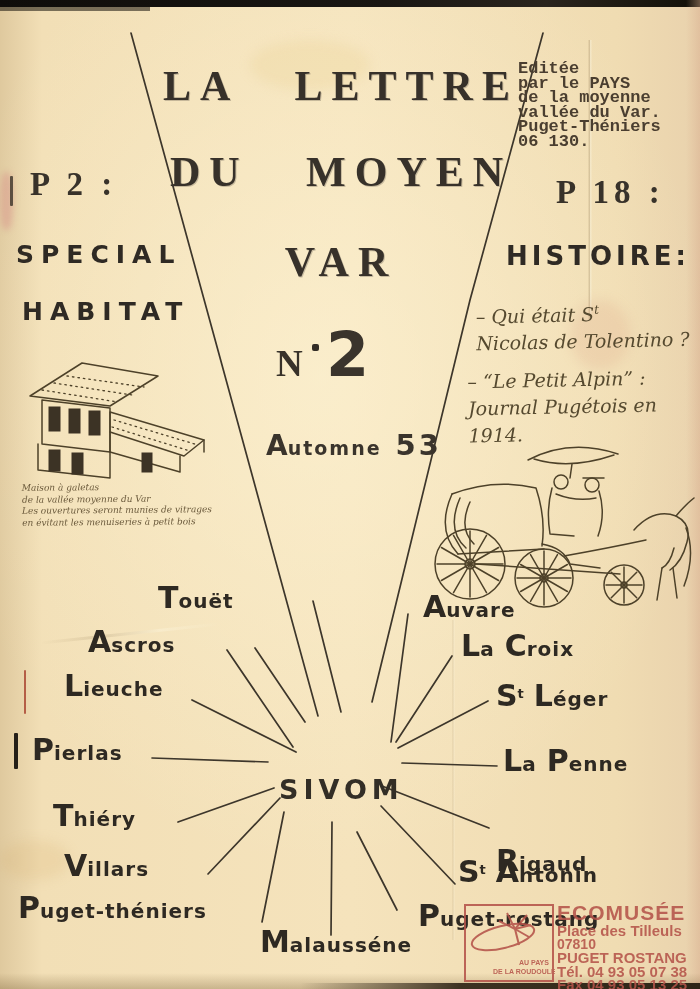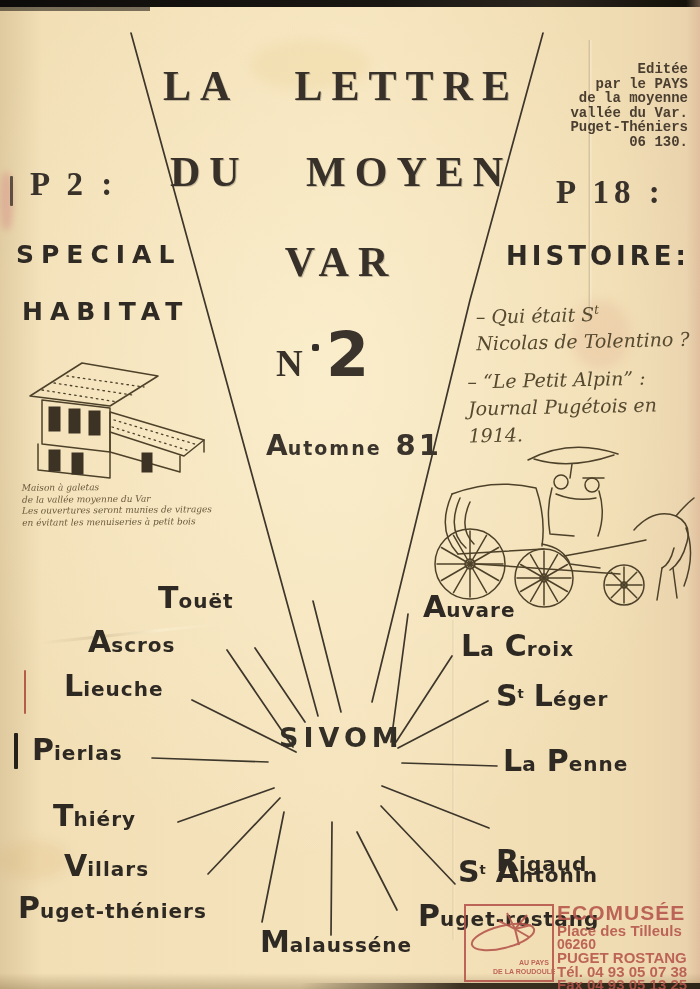--- a/index.html
+++ b/index.html
@@ -28,22 +28,22 @@
   .issue-n{font-size:37px;}
   .issue-dot{width:7px;height:7px;background:#332e27;border-radius:2px;}
   .issue-2{font-family:"DejaVu Sans",sans-serif;font-weight:bold;font-size:62px;line-height:50px;color:#3a342c;}
   .season{font-family:"DejaVu Sans",sans-serif;font-weight:bold;color:#3a342c;}
   .season .init{font-size:28px;}
   .season .rest{font-size:19px;letter-spacing:2px;}
   .season .year{font-size:29px;letter-spacing:3px;margin-left:14px;}
   
   .pageref{font-size:33px;letter-spacing:5px;}
   .feat{font-family:"DejaVu Sans",sans-serif;font-weight:bold;font-size:25px;letter-spacing:7px;color:#2f2a24;}
-  .typew{font-family:"Liberation Mono",monospace;font-weight:bold;font-size:14px;line-height:14.5px;
-         color:#4a3e30;text-align:right;width:170px;}
+  .typew{font-family:"Liberation Mono",monospace;font-weight:bold;font-size:17px;line-height:14.5px;
+         color:#4a3e30;text-align:left;width:170px;}
   .hand{font-family:"DejaVu Serif",serif;font-style:italic;color:#55492f;}
   .note{font-size:19px;line-height:27px;transform:rotate(-1.2deg);}
   .note .sup{font-size:12px;vertical-align:super;}
   .caption{font-size:9px;line-height:11.5px;color:#6b5a3c;transform:rotate(-.5deg);}
   
   #lines-svg{left:0;top:0;pointer-events:none;}
   #lines-svg line,#lines-svg polyline{stroke:#3d362b;stroke-width:1.7;fill:none;stroke-linecap:round;}
   .sivom{font-family:"DejaVu Sans",sans-serif;font-weight:bold;font-size:27px;letter-spacing:5px;color:#332e26;}
   .village{position:absolute;white-space:nowrap;font-family:"DejaVu Sans",sans-serif;font-weight:bold;color:#2e2922;}
   .village .big{font-size:30px;}
@@ -109,21 +109,21 @@
   <div class="abs title-line" style="top:148px;">DU MOYEN</div>
   <div class="abs title-line" style="top:238px;">VAR</div>
 
   <div class="abs" style="left:276px;top:322px;">
     <span class="stencil issue-n" style="position:absolute;left:0;top:20px;">N</span>
     <span class="abs issue-dot" style="left:36px;top:22px;"></span>
     <span class="abs issue-2" style="left:50px;top:8px;">2</span>
   </div>
 
   <div class="abs season" style="left:266px;top:428px;">
-    <span class="init">A</span><span class="rest">utomne</span><span class="year">81</span>
+    <span class="init">A</span><span class="rest">utomne</span><span class="year">53</span>
   </div>
 
   <div class="abs typew" style="left:518px;top:62px;">
     <div>Editée</div>
     <div>par le PAYS</div>
     <div>de la moyenne</div>
     <div>vallée du Var.</div>
     <div>Puget-Théniers</div>
     <div>06 130.</div>
   </div>
@@ -227,21 +227,21 @@
       <line x1="200" y1="149" x2="218.0" y2="149.0"></line>
       <line x1="200" y1="149" x2="212.7" y2="161.7"></line>
       <line x1="200" y1="149" x2="200.0" y2="167.0"></line>
       <line x1="200" y1="149" x2="187.3" y2="161.7"></line>
       <line x1="200" y1="149" x2="182.0" y2="149.0"></line>
       <line x1="200" y1="149" x2="187.3" y2="136.3"></line>
       <line x1="200" y1="149" x2="200.0" y2="131.0"></line>
       <line x1="200" y1="149" x2="212.7" y2="136.3"></line>
     </svg>
 
-  <div class="abs sivom" style="left:279px;top:722px;">SIVOM</div>
+  <div class="abs sivom" style="left:279px;top:774px;">SIVOM</div>
   <div>
       <div class="village" style="left: 158px; top: 580px;"><span class="big">T</span><span class="sm">o</span><span class="sm">u</span><span class="sm">ë</span><span class="sm">t</span></div>
       <div class="village" style="left: 88px; top: 624px;"><span class="big">A</span><span class="sm">s</span><span class="sm">c</span><span class="sm">r</span><span class="sm">o</span><span class="sm">s</span></div>
       <div class="village" style="left: 64px; top: 668px;"><span class="big">L</span><span class="sm">i</span><span class="sm">e</span><span class="sm">u</span><span class="sm">c</span><span class="sm">h</span><span class="sm">e</span></div>
       <div class="village" style="left: 32px; top: 732px;"><span class="big">P</span><span class="sm">i</span><span class="sm">e</span><span class="sm">r</span><span class="sm">l</span><span class="sm">a</span><span class="sm">s</span></div>
       <div class="village" style="left: 53px; top: 798px;"><span class="big">T</span><span class="sm">h</span><span class="sm">i</span><span class="sm">é</span><span class="sm">r</span><span class="sm">y</span></div>
       <div class="village" style="left: 64px; top: 848px;"><span class="big">V</span><span class="sm">i</span><span class="sm">l</span><span class="sm">l</span><span class="sm">a</span><span class="sm">r</span><span class="sm">s</span></div>
       <div class="village" style="left: 18px; top: 890px;"><span class="big">P</span><span class="sm">u</span><span class="sm">g</span><span class="sm">e</span><span class="sm">t</span><span class="sm">-</span><span class="sm">t</span><span class="sm">h</span><span class="sm">é</span><span class="sm">n</span><span class="sm">i</span><span class="sm">e</span><span class="sm">r</span><span class="sm">s</span></div>
       <div class="village" style="left: 260px; top: 924px;"><span class="big">M</span><span class="sm">a</span><span class="sm">l</span><span class="sm">a</span><span class="sm">u</span><span class="sm">s</span><span class="sm">s</span><span class="sm">é</span><span class="sm">n</span><span class="sm">e</span></div>
       <div class="village" style="left: 418px; top: 898px;"><span class="big">P</span><span class="sm">u</span><span class="sm">g</span><span class="sm">e</span><span class="sm">t</span><span class="sm">-</span><span class="sm">r</span><span class="sm">o</span><span class="sm">s</span><span class="sm">t</span><span class="sm">a</span><span class="sm">n</span><span class="sm">g</span></div>
@@ -262,20 +262,20 @@
       <line x1="52" y1="26" x2="66" y2="34"></line>
         <line x1="52" y1="26" x2="44" y2="10"></line>
       <line x1="52" y1="26" x2="36" y2="18"></line>
         <line x1="52" y1="26" x2="56" y2="42"></line>
       <text x="56" y="62" font-size="7">AU PAYS</text>
       <text x="30" y="71" font-size="7">DE LA ROUDOULE</text>
     </svg>
     <div class="abs" style="left:557px;top:902px;width:140px;">
       <div class="stamp-name">ECOMUSÉE</div>
       <div class="stamp-line">Place des Tilleuls</div>
-      <div class="stamp-line b">06260</div>
+      <div class="stamp-line b">07810</div>
       <div class="stamp-line">PUGET ROSTANG</div>
       <div class="stamp-line">Tél. 04 93 05 07 38</div>
       <div class="stamp-line">Fax 04 93 05 13 25</div>
     </div>
   </div>
 
 </div>
 
 </body></html>

